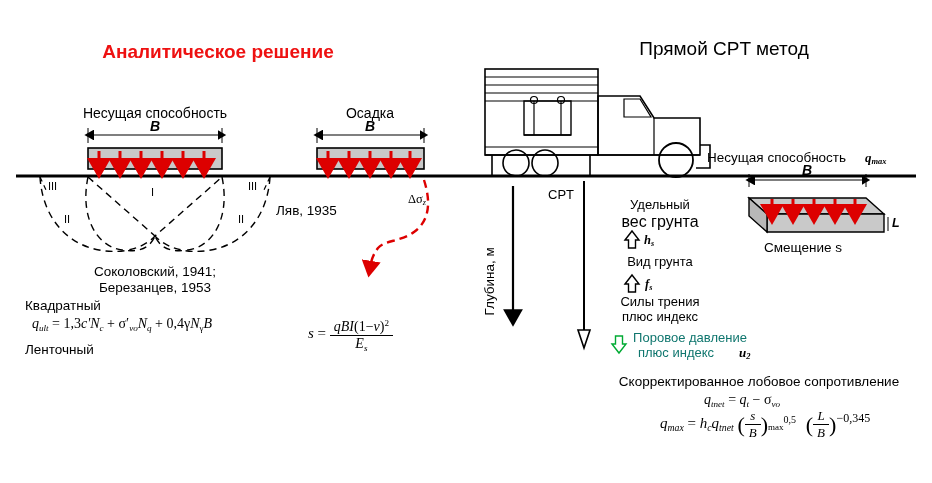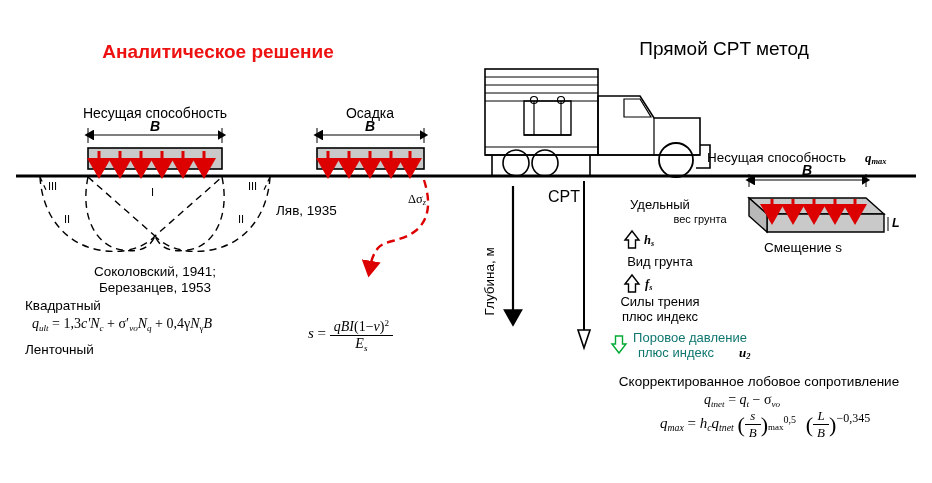--- a/index.html
+++ b/index.html
@@ -203,26 +203,26 @@
   <div class="txt" style="left:276px; top:203px; font-size:13.5px;">Ляв, 1935</div>
 
   <div class="formula" style="left:308px; top:318px; font-size:15px;">
     <i>s</i> =
     <span class="frac" style="font-size:14px;">
       <span class="num"><i>qBI</i>(1−<i>v</i>)<sup>2</sup></span>
       <span class="den"><i>E<sub>s</sub></i></span>
     </span>
   </div>
 
-  <div class="txt" style="left:548px; top:188px; font-size:16px;">CPT</div>
+  <div class="txt" style="left:548px; top:188px; font-size:13px;">CPT</div>
 
   <div class="txt" style="left:498px; top:300px; font-size:13.5px; transform:rotate(-90deg); transform-origin:left bottom;">Глубина, м</div>
 
   <div class="txt c" style="left:660px; top:198px; font-size:13px;">Удельный</div>
-  <div class="txt c" style="left:660px; top:213px; font-size:11px;margin-left:40px;">вес грунта</div>
+  <div class="txt c" style="left:660px; top:213px; font-size:16px;">вес грунта</div>
   <div class="formula ital b" style="left:644px; top:233px; font-size:12.5px;">h<sub>s</sub></div>
 
   <div class="txt c" style="left:660px; top:255px; font-size:13px;">Вид грунта</div>
   <div class="formula ital b" style="left:645px; top:277px; font-size:12.5px;">f<sub>s</sub></div>
 
   <div class="txt c" style="left:660px; top:295px; font-size:13px;">Силы трения</div>
   <div class="txt c" style="left:660px; top:310px; font-size:13px;">плюс индекс</div>
 
   <div class="txt c green" style="left:690px; top:331px; font-size:13px;">Поровое давление</div>
   <div class="txt c green" style="left:676px; top:346px; font-size:13px;">плюс индекс</div>

